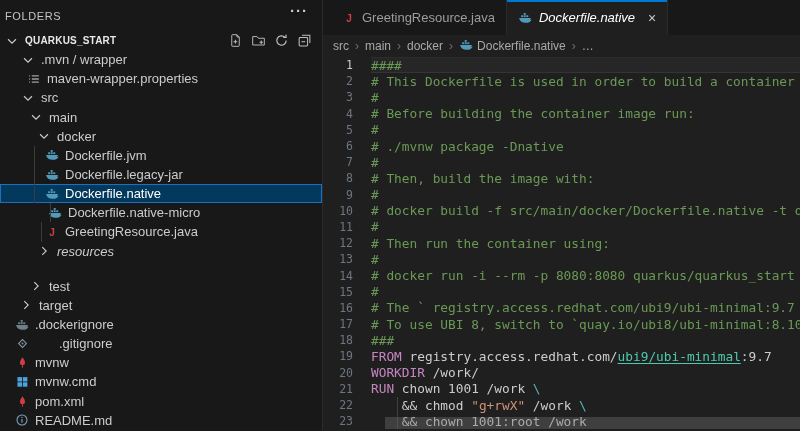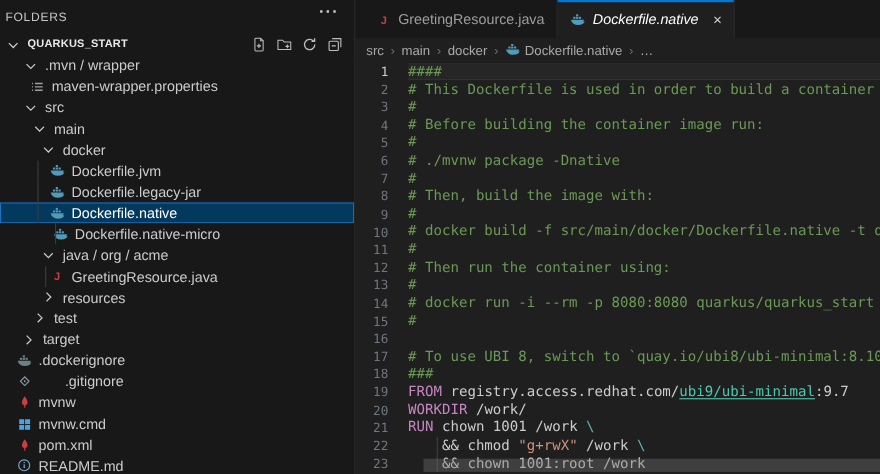--- a/index.html
+++ b/index.html
@@ -206,46 +206,38 @@
                 <rect x="3.6" y="4.9" width="2.3" height="2.1"></rect>
                 <rect x="6.5" y="4.9" width="2.3" height="2.1"></rect>
                 <rect x="9.4" y="4.9" width="2.3" height="2.1"></rect>
                 <rect x="6.5" y="2.3" width="2.3" height="2.1"></rect>
                 <path d="M1.2 7.9h13.6c-.1.9-.6 1.7-1.3 2.2.9 0 1.6-.2 2-.5-.4 2.2-2.9 3.9-7 3.9-3.6 0-6.3-1.8-7.3-5.6z"></path>
               </g>
             </svg>
           </span>
           <span class="tlabel">Dockerfile.native-micro</span>
         </div>
-        <div class="trow" style="padding-left: 36px;">
-          <span class="icon">
-            <svg viewBox="0 0 16 16" width="14" height="14">
-              <path d="M3.5 6 8 10.5 12.5 6" fill="none" stroke="#cccccc" stroke-width="1.3"></path>
-            </svg>
-          </span>
-          <span class="tlabel">java / org / acme</span>
-        </div>
         <div class="trow" style="padding-left: 44px;">
           <span class="tguide" style="left: 41px;"></span>
           <span class="icon">
             <svg viewBox="0 0 16 16" width="14" height="14">
               <text x="8" y="12" text-anchor="middle" font-size="11.5" font-weight="bold" fill="#cc3e44" font-family="Liberation Sans, sans-serif">J</text>
             </svg>
           </span>
           <span class="tlabel">GreetingResource.java</span>
         </div>
-        <div class="trow" style="padding-left: 36px;">
+        <div class="trow" style="padding-left: 36px; font-style: italic;">
           <span class="icon">
             <svg viewBox="0 0 16 16" width="14" height="14">
               <path d="M6 3.5 10.5 8 6 12.5" fill="none" stroke="#cccccc" stroke-width="1.3"></path>
             </svg>
           </span>
           <span class="tlabel">resources</span>
         </div>
-        <div class="trow" style="padding-left: 28px;">
+        <div class="trow" style="padding-left: 28px; margin-top: 16px;">
           <span class="icon">
             <svg viewBox="0 0 16 16" width="14" height="14">
               <path d="M6 3.5 10.5 8 6 12.5" fill="none" stroke="#cccccc" stroke-width="1.3"></path>
             </svg>
           </span>
           <span class="tlabel">test</span>
         </div>
         <div class="trow" style="padding-left: 18px;">
           <span class="icon">
             <svg viewBox="0 0 16 16" width="14" height="14">
@@ -387,21 +379,21 @@
         <div class="line"><div class="ln">6</div><div class="txt"><span class="tok-cm"># ./mvnw package -Dnative</span></div></div>
         <div class="line"><div class="ln">7</div><div class="txt"><span class="tok-cm">#</span></div></div>
         <div class="line"><div class="ln">8</div><div class="txt"><span class="tok-cm"># Then, build the image with:</span></div></div>
         <div class="line"><div class="ln">9</div><div class="txt"><span class="tok-cm">#</span></div></div>
         <div class="line"><div class="ln">10</div><div class="txt"><span class="tok-cm"># docker build -f src/main/docker/Dockerfile.native -t qu</span></div></div>
         <div class="line"><div class="ln">11</div><div class="txt"><span class="tok-cm">#</span></div></div>
         <div class="line"><div class="ln">12</div><div class="txt"><span class="tok-cm"># Then run the container using:</span></div></div>
         <div class="line"><div class="ln">13</div><div class="txt"><span class="tok-cm">#</span></div></div>
         <div class="line"><div class="ln">14</div><div class="txt"><span class="tok-cm"># docker run -i --rm -p 8080:8080 quarkus/quarkus_start</span></div></div>
         <div class="line"><div class="ln">15</div><div class="txt"><span class="tok-cm">#</span></div></div>
-        <div class="line"><div class="ln">16</div></div>
+        <div class="line"><div class="ln">16</div><div class="txt"><span class="tok-cm"># The ` registry.access.redhat.com/ubi9/ubi-minimal:9.7</span></div></div>
         <div class="line"><div class="ln">17</div><div class="txt"><span class="tok-cm"># To use UBI 8, switch to `quay.io/ubi8/ubi-minimal:8.10</span></div></div>
         <div class="line"><div class="ln">18</div><div class="txt"><span class="tok-cm">###</span></div></div>
         <div class="line"><div class="ln">19</div><div class="txt"><span class="tok-kw">FROM</span><span class="tok-pl"> registry.access.redhat.com/</span><span class="tok-lk">ubi9/ubi-minimal</span><span class="tok-pl">:9.7</span></div></div>
         <div class="line"><div class="ln">20</div><div class="txt"><span class="tok-kw">WORKDIR</span><span class="tok-pl"> /work/</span></div></div>
         <div class="line"><div class="ln">21</div><div class="txt"><span class="tok-kw">RUN</span><span class="tok-pl"> chown 1001 /work </span><span class="tok-es">\</span></div></div>
         <div class="line"><div class="ln">22</div><div class="txt"><span class="cguide"></span><span class="tok-pl">    &amp;&amp; chmod </span><span class="tok-st">"g+rwX"</span><span class="tok-pl"> /work </span><span class="tok-es">\</span></div></div>
         <div class="line"><div class="ln">23</div><div class="txt"><span class="cguide"></span><span class="tok-pl">    &amp;&amp; chown 1001:root /work</span></div></div>
         <div class="hscroll"></div>
       </div>
   </div>

